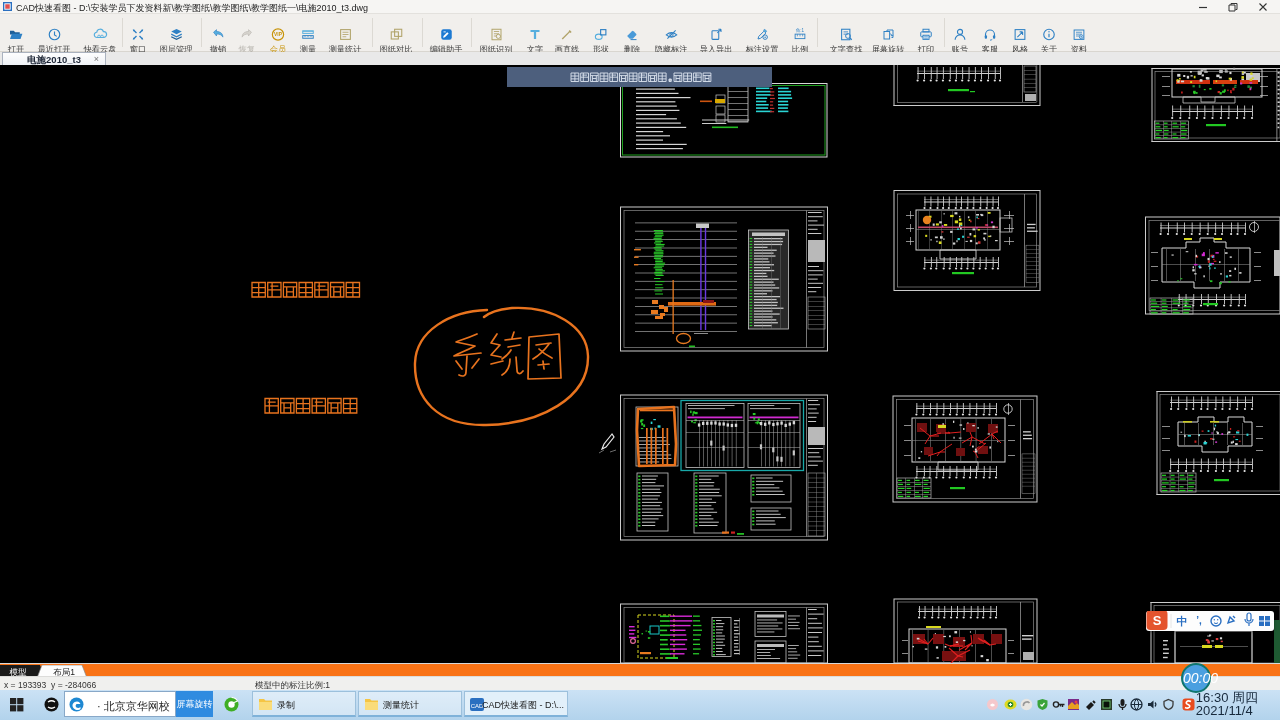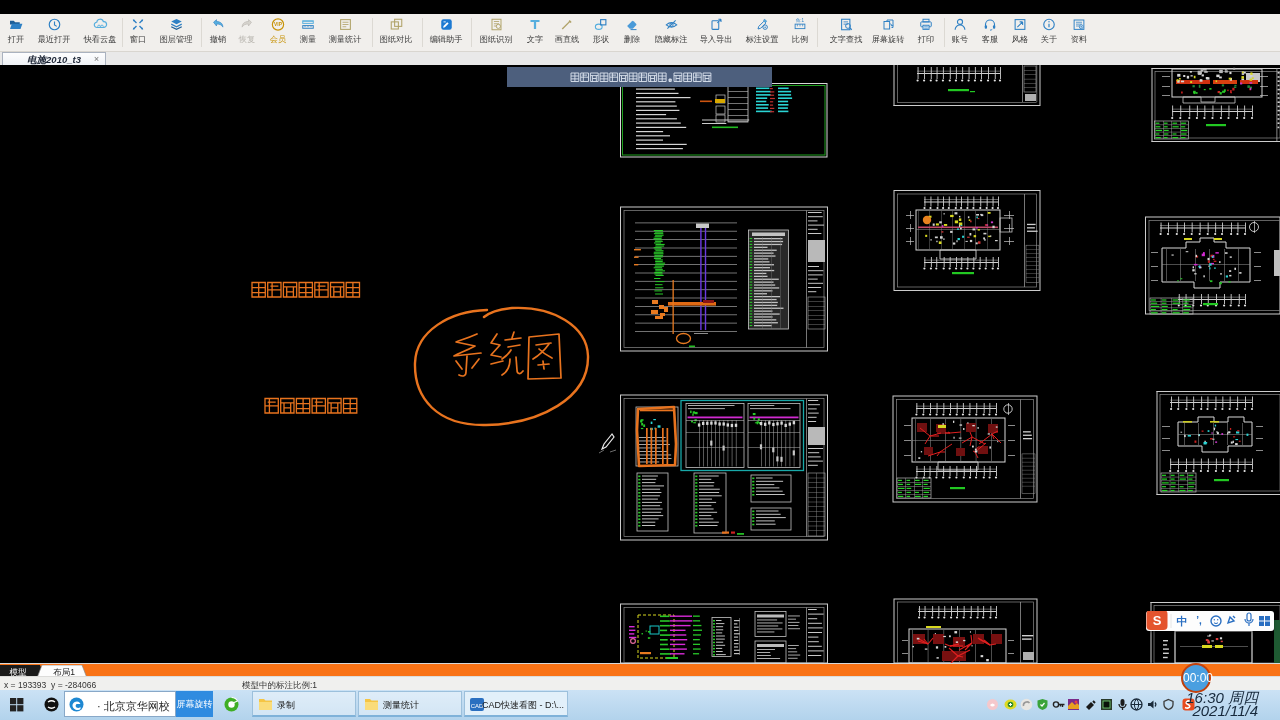--- a/index.html
+++ b/index.html
@@ -2,40 +2,57 @@
 <html><head><meta charset="utf-8">
 <style>
 * { margin:0; padding:0; box-sizing:border-box; }
 html,body { width:1280px; height:720px; overflow:hidden; background:#000; font-family:"Liberation Sans",sans-serif; }
 #app { position:relative; width:1280px; height:720px; }
 .titlebar { position:absolute; left:0; top:0; width:1280px; height:14px; background:#f6f5f3; border-bottom:1px solid #e3e1dd; }
 .titlebar .ttext { position:absolute; left:16px; top:1.5px; font-size:9px; color:#222; letter-spacing:0px; }
 .appico { position:absolute; left:3px; top:2px; width:9px; height:9px; }
 .winbtn { position:absolute; top:0; color:#333; font-size:10px; }
 .toolbar { position:absolute; left:0; top:14px; width:1280px; height:37.5px; background:#f1efec; border-bottom:1px solid #d9d6d0; }
-.titem { position:absolute; top:3px; transform:translateX(-50%); text-align:center; }
+.titem { position:absolute; top:13px; transform:translateX(-50%); text-align:center; }
 .titem svg { display:block; margin:0 auto; }
 .tlabel { font-size:8.5px; margin-top:1.5px; white-space:nowrap; color:#3a3a3a; transform:scale(0.96); }
 .tsep { position:absolute; top:4px; width:1px; height:29px; background:#dcd9d3; }
-.tabrow { position:absolute; left:0; top:51.5px; width:1280px; height:14px; background:#e9e9e9; border-bottom:1px solid #cfcfcf;font-style:italic; }
+.tabrow { position:absolute; left:0; top:51.5px; width:1280px; height:14px; background:#e9e9e9; border-bottom:1px solid #cfcfcf; }
 .tab { position:absolute; left:2px; top:0.5px; width:104px; height:13.5px; background:linear-gradient(#fdfdfe,#eef1f5); border:1px solid #aab2bf; border-bottom:none; font-size:9.5px; font-weight:bold; color:#1d2636; text-align:center; line-height:13px; }
 .tab .x { position:absolute; right:6px; top:0; color:#777; font-weight:normal; font-size:9px; }
 .tooltip { position:absolute; left:507px; top:67px; width:265px; height:20px; background:#4d5f7d; color:#e8edf5; font-size:10px; text-align:center; line-height:20px; z-index:30; letter-spacing:1px; }
 .mtabs { position:absolute; left:0; top:663px; width:1280px; height:13px; background:#f97316; border-top:1px solid #d8d8d8; }
 .statusbar { position:absolute; left:0; top:676px; width:1280px; height:14px; background:#f0f0ee; border-top:1px solid #dcdcda; font-size:8.5px; color:#333; }
 .taskbar { position:absolute; left:0; top:690px; width:1280px; height:30px; background:linear-gradient(#cbe2f5,#b2d3ec); }
 .tbtn { position:absolute; top:1px; height:26px; border:1px solid #9cc0dc; background:rgba(255,255,255,0.4); border-bottom:2px solid #7fb2d9; font-size:9px; color:#1a1a1a; }
 .tico { position:absolute; top:8px; }
-.clock { position:absolute; right:22px; top:2px; text-align:right; font-size:15px; color:#17293c; line-height:12.5px;font-style:italic; }
+.clock { position:absolute; right:22px; top:2px; font-size:13px; color:#17293c; line-height:12.5px; }
 .sogou { position:absolute; left:1146px; top:611px; width:128px; height:20px; background:#fdfdfd; border-radius:3px; box-shadow:0 1px 3px rgba(0,0,0,0.4); z-index:40; }
-.recbub { position:absolute; left:1181px; top:663px; width:30px; height:30px; border-radius:50%; background:#4a9fe0; border:2px solid #c2410c; color:#fff; font-size:12px; text-align:center; line-height:26px; z-index:50; }
+.recbub { position:absolute; left:1181px; top:663px; width:30px; height:30px; border-radius:50%; background:#4a9fe0; border:2px solid #0f766e; color:#fff; font-size:14px; text-align:center; line-height:26px; z-index:50;font-style:italic; }
 </style></head>
 <body>
 <div id="app">
 
+<div class="titlebar">
+<svg class="appico" viewBox="0 0 10 10">
+        <rect width="10" height="10" fill="#2a6fc0"></rect>
+        <rect x="1.5" y="1.5" width="7" height="7" fill="#fff"></rect>
+        <rect x="2.5" y="2.5" width="5" height="5" fill="#e05050"></rect>
+      </svg>
+<span class="ttext">CAD快速看图 - D:\安装学员下发资料新\教学图纸\教学图纸\教学图纸一\电施2010_t3.dwg</span>
+<svg class="winbtn" style="left:1196px;top:0" width="14" height="14" viewBox="0 0 14 14">
+        <path d="M3,7.5 h8" stroke="#333" stroke-width="1.2"></path>
+      </svg>
+<svg class="winbtn" style="left:1226px;top:0" width="14" height="14" viewBox="0 0 14 14">
+        <path d="M5,5 v-1.5 h6 v6 h-1.5 M3,5 h6 v6 h-6 z" fill="none" stroke="#333" stroke-width="1"></path>
+      </svg>
+<svg class="winbtn" style="left:1256px;top:0" width="14" height="14" viewBox="0 0 14 14">
+        <path d="M3.5,3.5 l7,7 m0,-7 l-7,7" stroke="#333" stroke-width="1.1"></path>
+      </svg>
+</div>
 
 <div class="toolbar">
 
 <div class="titem" style="left:16px">
         <svg width="15" height="15" viewBox="0 0 20 20">
           <path d="M2,5 h5 l2,2 h6 v3 h-13 z" fill="#1e5f98"></path>
           <path d="M2,16 l2.5,-7 h14 l-2.5,7 z" fill="#2e80c4"></path>
         </svg>
         <div class="tlabel" style="color:#3a3a3a">打开</div>
       </div>
@@ -1865,21 +1882,21 @@
 <svg width="200" height="13" viewBox="0 0 200 13">
 <path d="M0,0 h40 l5,13 h-45 z" fill="#1a1a1a"></path>
         <text x="18" y="9.5" font-size="8.5" fill="#fff" text-anchor="middle" font-family="Liberation Sans">模型</text>
 <path d="M42,0 h40 l5,13 h-50 z" fill="#fdfdfd" stroke="#888" stroke-width="0.7"></path>
         <text x="64" y="9.5" font-size="8.5" fill="#222" text-anchor="middle" font-family="Liberation Sans">布局1</text>
 </svg>
 </div>
 
 <div class="statusbar">
 <span style="position:absolute;left:4px;top:2.5px">x = 193393&nbsp;&nbsp;y = -284066</span>
-<span style="position:absolute;left:242px;top:2.5px">模型中的标注比例:1</span>
+<span style="position:absolute;left:255px;top:2.5px">模型中的标注比例:1</span>
 </div>
 
 <div class="taskbar">
 <svg class="tico" style="left:10px;top:8px" width="14" height="14" viewBox="0 0 14 14">
         <rect x="0" y="0" width="6.2" height="6.2" fill="#222"></rect>
         <rect x="7.2" y="0" width="6.2" height="6.2" fill="#222"></rect>
         <rect x="0" y="7.2" width="6.2" height="6.2" fill="#222"></rect>
         <rect x="7.2" y="7.2" width="6.2" height="6.2" fill="#222"></rect>
       </svg>
 <svg class="tico" style="left:44px;top:7px" width="15" height="15" viewBox="0 0 15 15">

